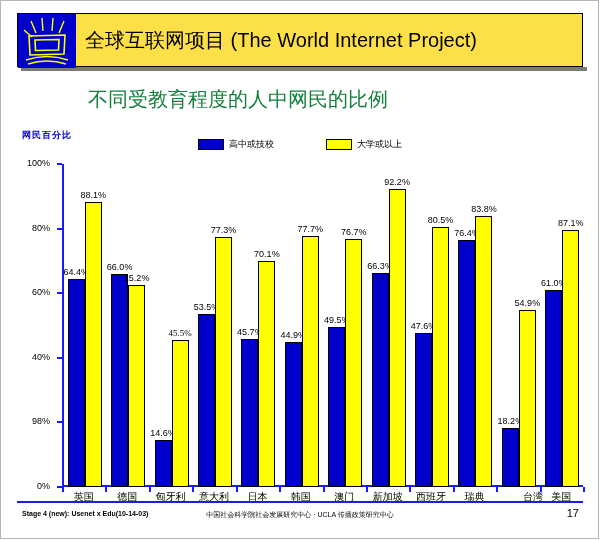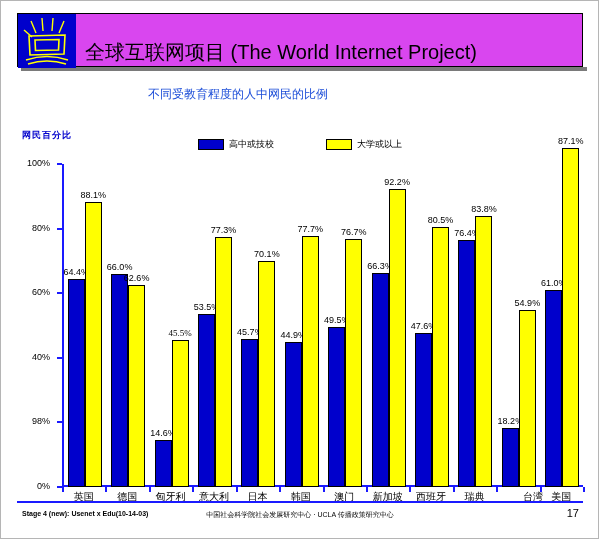--- a/index.html
+++ b/index.html
@@ -16,36 +16,36 @@
     display:flex;align-items:stretch;
     box-sizing:border-box;
   }
   #logo-box{
     width:58px;height:54px;background:#0000cc;
     position:relative;flex:0 0 58px;
     border:1px solid #000;box-sizing:border-box;
   }
   #logo-box svg{position:absolute;left:0;top:0;}
   #title-banner{
-    flex:1;background:#d946ef;border:1px solid #000;border-left:none;
+    flex:1;background:#fde047;border:1px solid #000;border-left:none;
     box-sizing:border-box;
-    display:flex;align-items:flex-end;
+    display:flex;align-items:center;
   }
   #title-text{
     font-size:20px;color:#000;padding-left:10px;letter-spacing:0px;
     white-space:nowrap;font-weight:normal;
   }
   #header-shadow{
     position:absolute;left:21px;top:67px;width:566px;height:4px;background:#7a7a7a;
     z-index:-1;
   }
   
   #chart-title{
     position:absolute;left:0;top:86px;width:476px;text-align:center;
-    font-size:12px;color:#1d4ed8;
+    font-size:20px;color:#15803d;
   }
   
   #y-axis-caption{
     position:absolute;left:22px;top:129px;
     font-size:9px;color:#0000cc;font-weight:bold;letter-spacing:1px;
   }
   
   #legend{
     position:absolute;left:0;top:138px;width:600px;
     display:flex;justify-content:center;gap:52px;
@@ -183,21 +183,21 @@
         <span class="val">88.1%</span>
       </div>
     </div>
     <div class="tick-x" style="left: 0px;"></div>
     <div class="cat-label" style="left: 21.7083px;">英国</div>
     <div class="group" style="left: 49.125px; width: 34px;">
       <div class="bar blue" style="width: 17px; height: 213.18px;">
         <span class="val">66.0%</span>
       </div>
       <div class="bar yellow" style="width: 17px; height: 202.198px;">
-        <span class="val">62.6%</span>
+        <span class="val">15.2%</span>
       </div>
     </div>
     <div class="tick-x" style="left: 43.4167px;"></div>
     <div class="cat-label" style="left: 65.125px;">德国</div>
     <div class="group" style="left: 92.5417px; width: 34px;">
       <div class="bar blue" style="width: 17px; height: 47.158px;">
         <span class="val">14.6%</span>
       </div>
       <div class="bar yellow" style="width: 17px; height: 146.965px; font-family: Liberation Serif, serif;">
         <span class="val">45.5%</span>
@@ -282,21 +282,21 @@
       <div class="bar yellow" style="width: 17px; height: 177.327px;">
         <span class="val">54.9%</span>
       </div>
     </div>
     <div class="tick-x" style="left: 434.167px;"></div>
     <div class="cat-label" style="left: 471px;">台湾</div>
     <div class="group" style="left: 483.292px; width: 34px;">
       <div class="bar blue" style="width: 17px; height: 197.03px;">
         <span class="val">61.0%</span>
       </div>
-      <div class="bar yellow" style="width: 17px; height: 339px;">
+      <div class="bar yellow" style="width: 17px; height: 257px;">
         <span class="val">87.1%</span>
       </div>
     </div>
     <div class="tick-x" style="left: 477.583px;"></div>
     <div class="cat-label" style="left: 499.292px;">美国</div>
     <div class="tick-x" style="left: 521px;"></div>
   </div>
 
 <div id="footer-rule"></div>
 <div id="footer">

